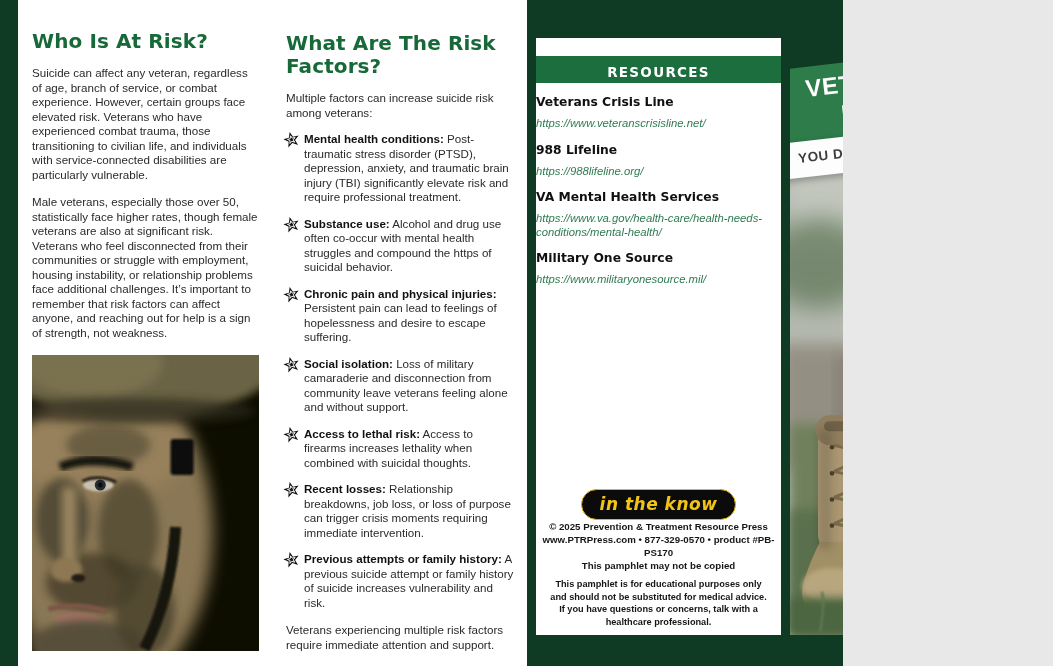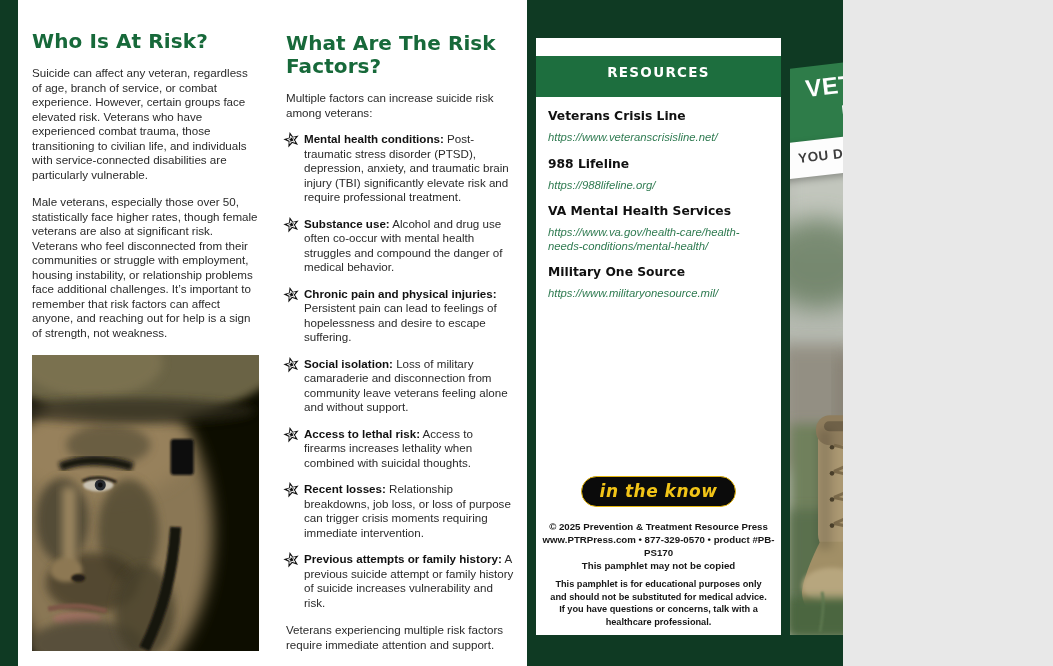--- a/index.html
+++ b/index.html
@@ -30,38 +30,38 @@
   .bullet b { color:#111; }
   .outro { margin-top:13px; }
   
   .panel-resources { left:527px; width:263px; background:#0f3a23; }
   .resource-box {
     position:absolute; left:9px; top:38px; width:245px; height:597px;
     background:#ffffff; box-sizing:border-box; padding:18px 0 0 0;
   }
   .res-bar {
     background:#1d6e3e; color:#fff; text-align:center; font-weight:bold;
-    font-size:13.5px; letter-spacing:1.3px; padding:8px 0 17px 0;
+    font-size:13.5px; letter-spacing:1.3px; padding:8px 0 3px 0;
     font-family:"DejaVu Sans", sans-serif;
   }
-  .res-list { padding:0 12px; }
+  .res-list { padding:0 0; }
   .res-name { margin-top:12px; font-size:12.3px; font-weight:bold; color:#101010;
     font-family:"DejaVu Sans", sans-serif; }
   .res-url { display:block; margin-top:8px; font-size:11.3px; line-height:13.5px;
     color:#2e7a50; text-decoration:none; word-break:break-word;font-style:italic; }
   .box-bottom { position:absolute; left:0; right:0; bottom:7px; text-align:center; }
   .logo-pill {
     display:inline-block; background:#0b0b0b; border:1.6px solid #e3b50d;
     border-radius:17px; padding:4px 18px 5px 18px;
   }
   .logo-pill span {
     font-family:"DejaVu Sans", sans-serif; font-style:italic; font-weight:800;
     font-size:17px; color:#f2c417; letter-spacing:.5px; white-space:nowrap;
   }
-  .copyright { margin-top:13px; font-size:9.7px; font-weight:bold; line-height:13px; color:#161616; }
+  .copyright { margin-top:0; font-size:9.7px; font-weight:bold; line-height:13px; color:#161616; }
   .disclaimer { margin:6px auto 0 auto; width:222px; font-size:9.2px; font-weight:bold;
     line-height:12.5px; color:#161616; }
   
   .panel-cover { left:790px; width:263px; background:#0f3a23; overflow:hidden; }
   .cover-photo { position:absolute; left:0; top:128px; width:263px; height:507px; z-index:1; }
   .band { position:absolute; left:-18px; width:298px; transform:rotate(-6.5deg); }
   .band-green { top:54px; height:86px; background:#2e7c49; z-index:2; }
   .cover-title {
     margin-top:7px; text-align:center; color:#ffffff; font-weight:800;
     font-family:"Liberation Sans", sans-serif; font-size:24px; line-height:1.22;
@@ -147,21 +147,21 @@
       <span>Post-traumatic stress disorder (PTSD), depression, anxiety, and traumatic brain injury (TBI) significantly elevate risk and require professional treatment.</span></p>
     </div>
     <div class="bullet">
       <span class="star"><svg width="17" height="17" viewBox="0 0 16 16">
             <g transform="rotate(-14 8 8)">
               <path d="M8 .8 10 5.9 15.4 6 11.1 9.3 12.7 14.5 8 11.3 3.3 14.5 4.9 9.3 .6 6 6 5.9 Z" fill="#111"></path>
               <path d="M8 .8 10 5.9 15.4 6 11.1 9.3 12.7 14.5 8 11.3 3.3 14.5 4.9 9.3 .6 6 6 5.9 Z" transform="translate(8 8) scale(.5) translate(-8 -8)" fill="none" stroke="#fff" stroke-width="1.7"></path>
             </g>
           </svg></span>
       <p><b>Substance use:</b>
-      <span>Alcohol and drug use often co-occur with mental health struggles and compound the danger of medical behavior.</span></p>
+      <span>Alcohol and drug use often co-occur with mental health struggles and compound the https of suicidal behavior.</span></p>
     </div>
     <div class="bullet">
       <span class="star"><svg width="17" height="17" viewBox="0 0 16 16">
             <g transform="rotate(-14 8 8)">
               <path d="M8 .8 10 5.9 15.4 6 11.1 9.3 12.7 14.5 8 11.3 3.3 14.5 4.9 9.3 .6 6 6 5.9 Z" fill="#111"></path>
               <path d="M8 .8 10 5.9 15.4 6 11.1 9.3 12.7 14.5 8 11.3 3.3 14.5 4.9 9.3 .6 6 6 5.9 Z" transform="translate(8 8) scale(.5) translate(-8 -8)" fill="none" stroke="#fff" stroke-width="1.7"></path>
             </g>
           </svg></span>
       <p><b>Chronic pain and physical injuries:</b>
       <span>Persistent pain can lead to feelings of hopelessness and desire to escape suffering.</span></p>

